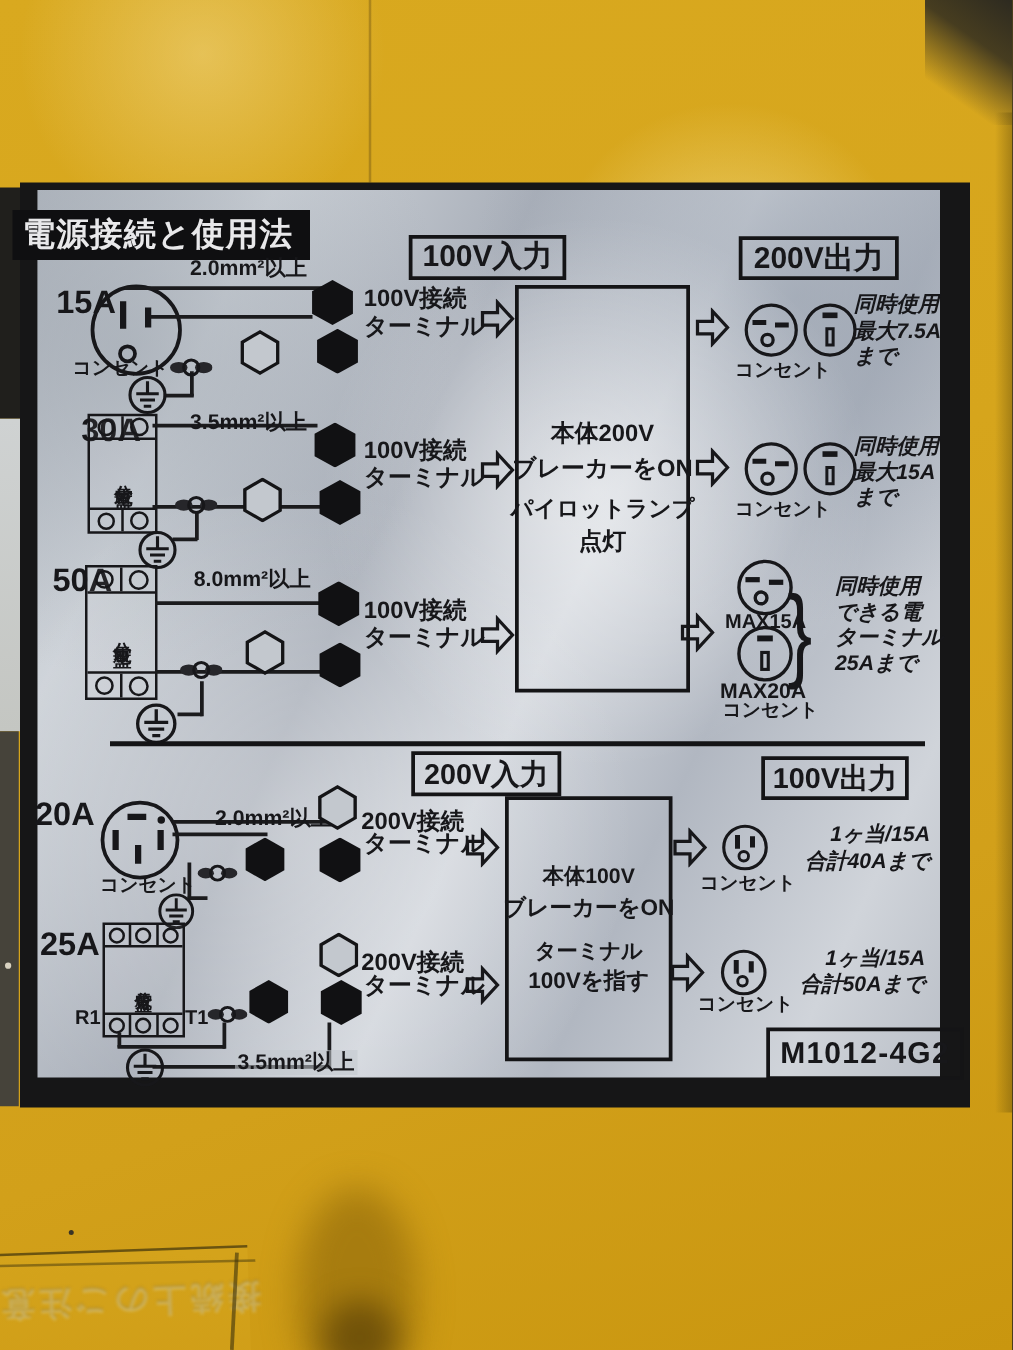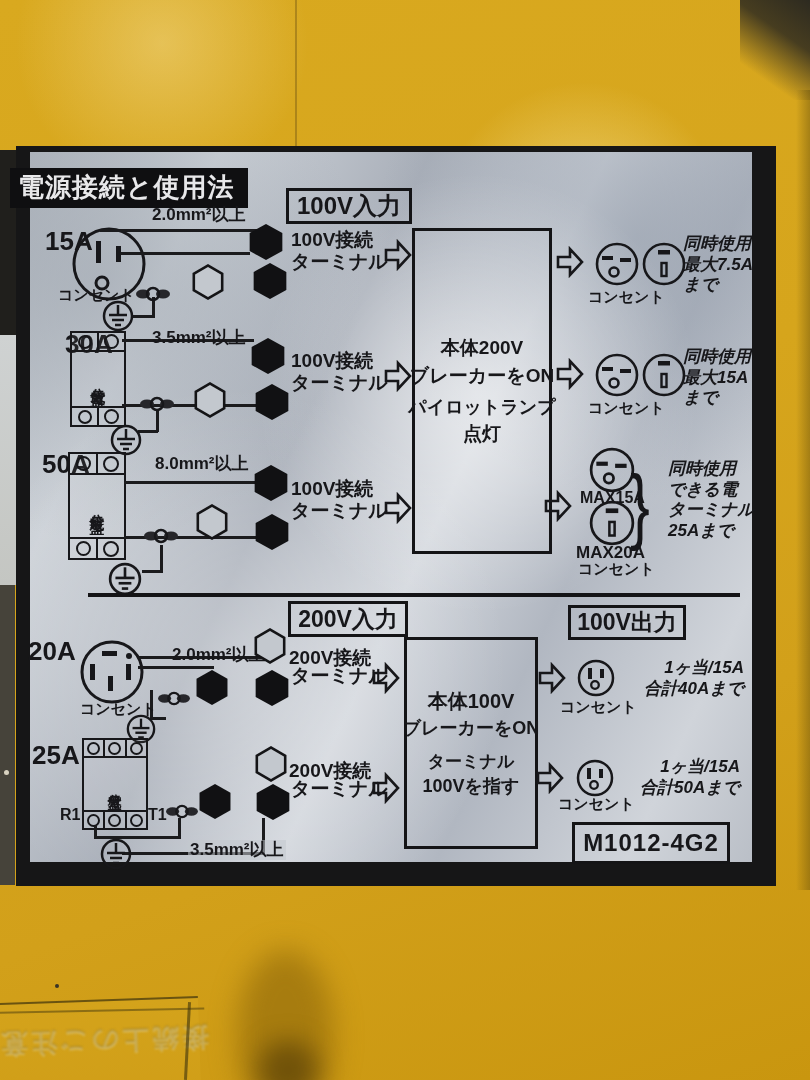--- a/index.html
+++ b/index.html
@@ -8,21 +8,21 @@
     background:
       radial-gradient(circle at 72% 21%, rgba(255,242,180,.55) 0%, rgba(255,242,180,0) 14%),
       radial-gradient(circle at 20% 4%, rgba(255,240,190,.35) 0%, rgba(255,240,190,0) 12%),
       linear-gradient(160deg,#d9a91f 0%,#d6a51c 45%,#d2a01a 70%,#c9960f 100%);}
   .abs{position:absolute;}
   .t{color:#17171a;font-weight:bold;line-height:1.15;white-space:nowrap;}
   .wire{position:absolute;background:#1b1b1d;}
   .hexb{position:absolute;background:#111113;clip-path:polygon(50% 0,93% 25%,93% 75%,50% 100%,7% 75%,7% 25%);}
   .hexw{position:absolute;clip-path:polygon(50% 0,93% 25%,93% 75%,50% 100%,7% 75%,7% 25%);background:#141416;}
   .hexw::after{content:"";position:absolute;inset:3px;clip-path:polygon(50% 0,93% 25%,93% 75%,50% 100%,7% 75%,7% 25%);background:#c3c8ce;}
-  .hdrbox{position:absolute;border:3px solid #141416;display:flex;align-items:center;justify-content:center;}
+  .hdrbox{position:absolute;border:3px solid #141416;display:flex;align-items:center;justify-content:center;margin-left:41px;}
   .ctrbox{position:absolute;border:3px solid #141416;display:flex;flex-direction:column;align-items:center;justify-content:center;text-align:center;}
   .note{position:absolute;color:#17171a;font-weight:bold;font-size:17px;line-height:1.22;white-space:nowrap;font-style:italic;}
   svg{display:block;}
 </style>
 </head>
 <body>
 
 <div id="canvas">
 
   <div class="abs" style="left:295px;top:0;width:2px;height:146px;background:rgba(120,90,20,.45);"></div>
@@ -43,20 +43,23 @@
         radial-gradient(circle at 84% 12%, rgba(140,150,165,.55) 0%, rgba(140,150,165,0) 30%),
         radial-gradient(circle at 10% 18%, rgba(150,158,168,.5) 0%, rgba(150,158,168,0) 30%),
         linear-gradient(115deg,#b2b8c0 0%,#cdd2d8 18%,#a9afb9 38%,#d3d7dd 55%,#b1b7c1 70%,#d0d4da 88%,#babfc7 100%);"></div>
 
   <div class="abs" style="left:10px;top:168px;width:238px;height:40px;background:#0f0f11;display:flex;align-items:center;">
     <span class="t" style="color:#e8e8ea;font-size:26px;padding-left:8px;letter-spacing:1px;">電源接続と使用法</span>
   </div>
 
   <div class="hdrbox" style="left:286px;top:188px;width:120px;height:30px;">
     <span class="t" style="font-size:24px;">100V入力</span>
+  </div>
+  <div class="hdrbox" style="left:550px;top:189px;width:122px;height:29px;">
+    <span class="t" style="font-size:24px;">200V出力</span>
   </div>
 
   <div class="ctrbox" style="left:412px;top:228px;width:134px;height:320px;">
     <div class="t" style="font-size:19px;">本体200V</div>
     <div class="t" style="font-size:19px;margin-top:6px;">ブレーカーをON</div>
     <div class="t" style="font-size:18px;margin-top:10px;">パイロットランプ</div>
     <div class="t" style="font-size:19px;margin-top:6px;">点灯</div>
   </div>
 
   <div class="t abs" style="left:45px;top:227px;font-size:26px;">15A</div>
@@ -255,21 +258,21 @@
   <div class="abs" style="left:88px;top:593px;width:652px;height:4px;background:#141416;"></div>
 
   <div class="hdrbox" style="left:288px;top:601px;width:114px;height:30px;">
     <span class="t" style="font-size:23px;">200V入力</span>
   </div>
   <div class="hdrbox" style="left:568px;top:605px;width:112px;height:29px;">
     <span class="t" style="font-size:23px;">100V出力</span>
   </div>
 
   <div class="ctrbox" style="left:404px;top:637px;width:128px;height:206px;">
-    <div class="t" style="font-size:20px;">本体100V</div>
+    <div class="t" style="font-size:17px;">本体100V</div>
     <div class="t" style="font-size:18px;margin-top:5px;">ブレーカーをON</div>
     <div class="t" style="font-size:17px;margin-top:14px;">ターミナル</div>
     <div class="t" style="font-size:18px;margin-top:4px;">100Vを指す</div>
   </div>
 
   <div class="t abs" style="left:28px;top:637px;font-size:26px;">20A</div>
   <svg class="abs" style="left:78px;top:638px;" width="68" height="68" viewBox="0 0 68 68">
     <circle cx="34" cy="34" r="30" fill="none" stroke="#17171a" stroke-width="3"></circle>
     <rect x="24" y="13" width="15" height="5" fill="#17171a"></rect>
     <circle cx="51" cy="18" r="3" fill="#17171a"></circle>

